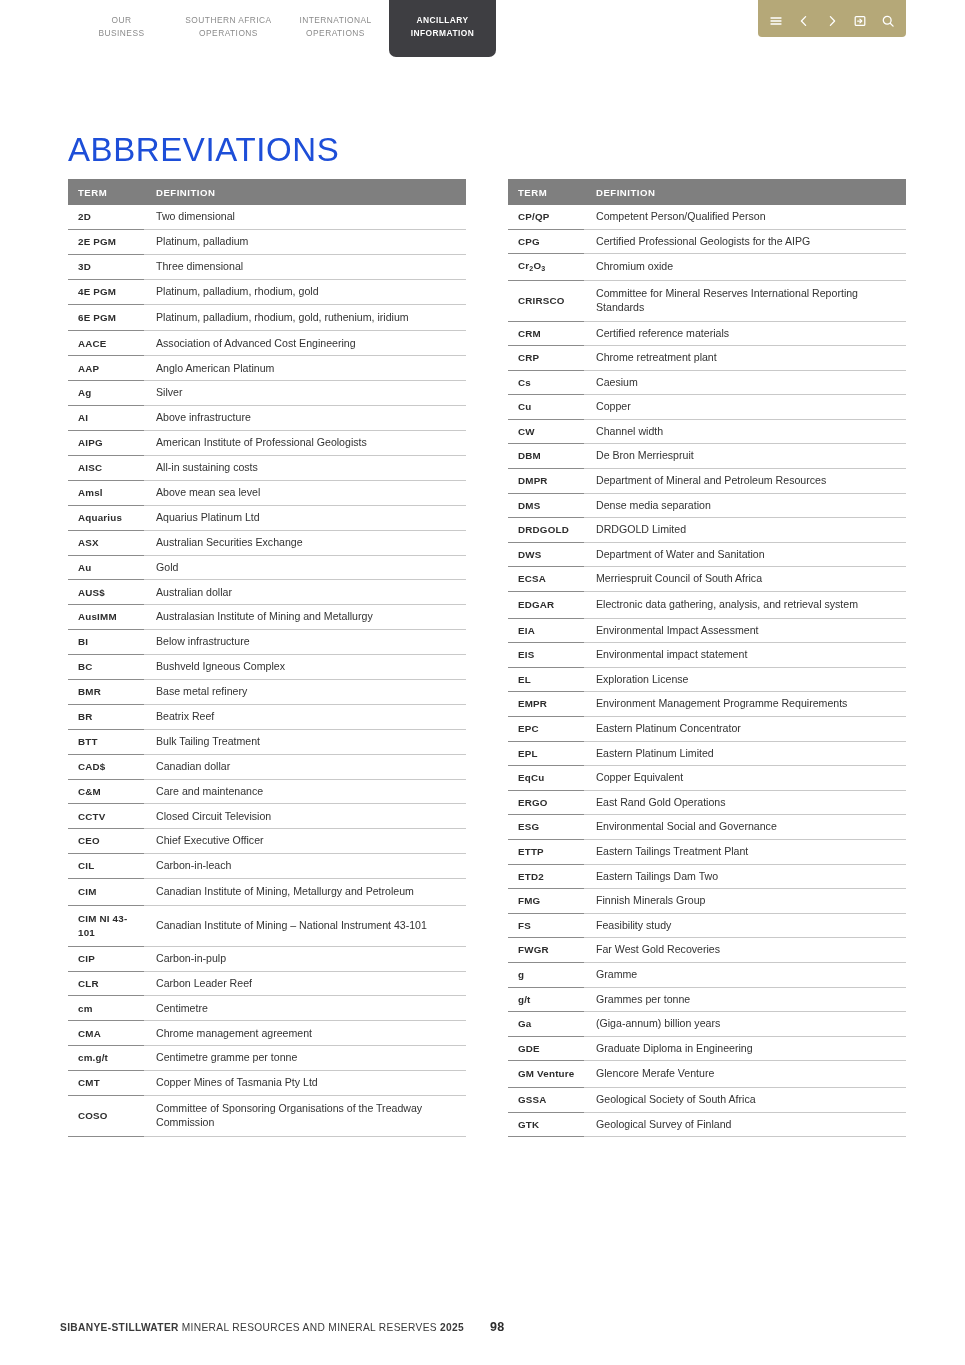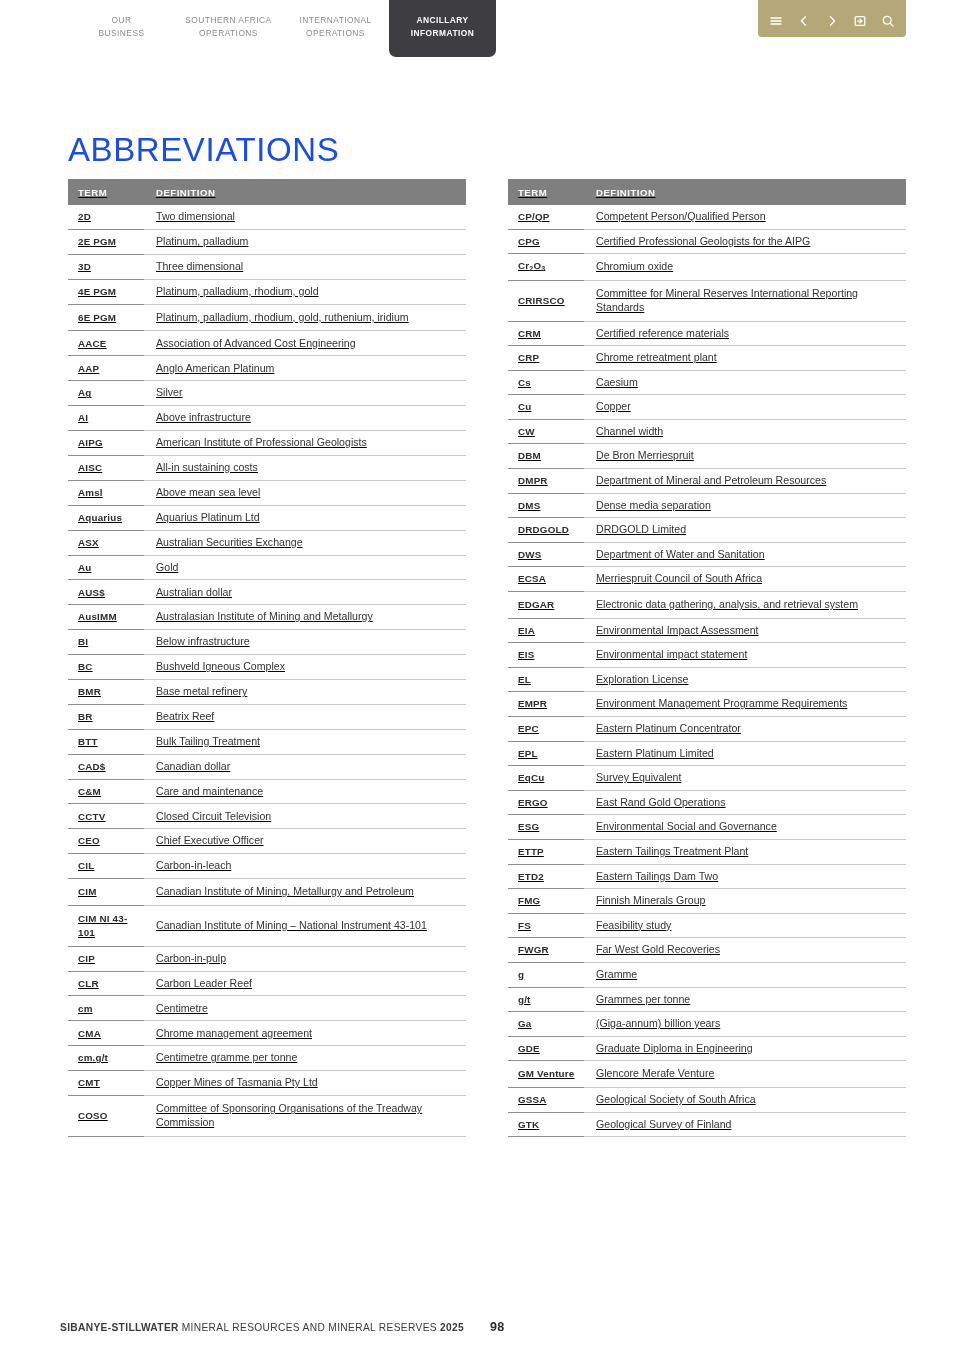--- a/index.html
+++ b/index.html
@@ -96,21 +96,20 @@
   }
 
   
   .tables {
     position: absolute;
     top: 179px;
     left: 68px;
     width: 841px;
     display: flex;
     gap: 42px;
-    text-decoration: underline;
   }
 
   .abbr-table {
     width: 398px;
     border-collapse: collapse;
     table-layout: fixed;
   }
 
   .abbr-table col.c-term { width: 76px; }
   .abbr-table col.c-def  { width: 322px; }
@@ -483,21 +482,21 @@
           <tr>
             <td class="term">EPC</td>
             <td class="def">Eastern Platinum Concentrator</td>
           </tr>
           <tr>
             <td class="term">EPL</td>
             <td class="def">Eastern Platinum Limited</td>
           </tr>
           <tr>
             <td class="term">EqCu</td>
-            <td class="def">Survey Equivalent</td>
+            <td class="def">Copper Equivalent</td>
           </tr>
           <tr>
             <td class="term">ERGO</td>
             <td class="def">East Rand Gold Operations</td>
           </tr>
           <tr>
             <td class="term">ESG</td>
             <td class="def">Environmental Social and Governance</td>
           </tr>
           <tr>

